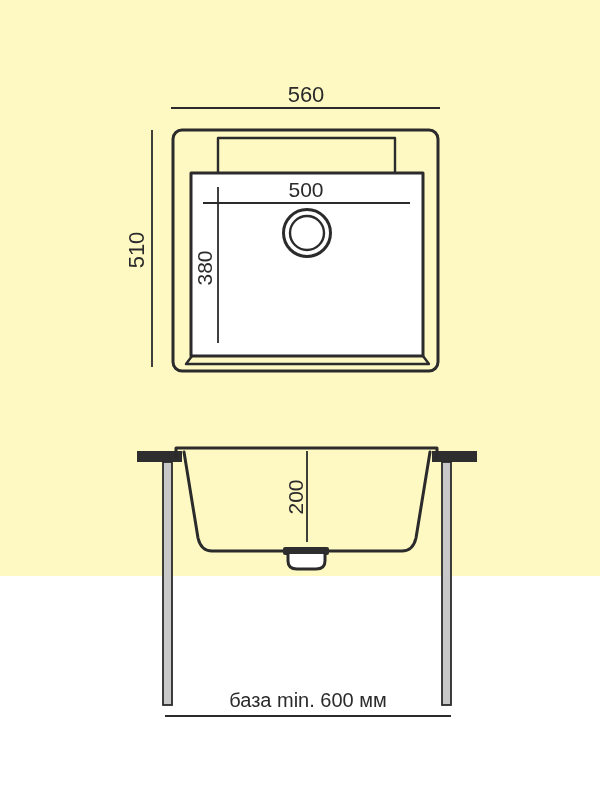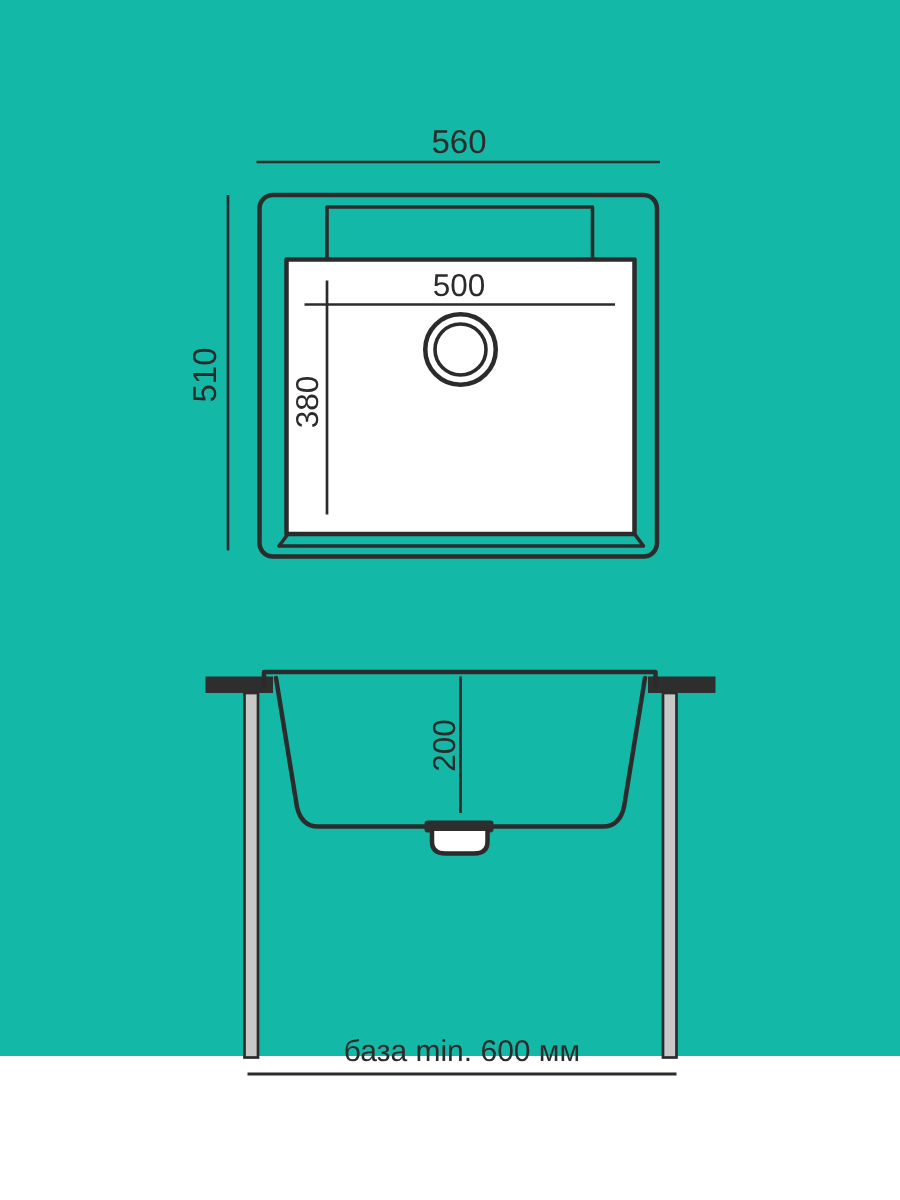--- a/index.html
+++ b/index.html
@@ -7,22 +7,22 @@
     padding: 0;
     background: #ffffff;
     width: 600px;
     height: 800px;
     overflow: hidden;
     font-family: "Liberation Sans", sans-serif;
   }
   .canvas {
     position: relative;
     width: 600px;
-    height: 704px;
-    background: #14b8a6;
+    height: 576px;
+    background: #fef9c3;
   }
   svg text {
     font-family: "Liberation Sans", sans-serif;
     fill: #2b2b2b;
   }
   .dim-text { font-size: 22px; }
   .dim-text-sm { font-size: 21px; }
   .note-text { font-size: 20px; }
   .obj { stroke: #2b2b2b; fill: none; stroke-width: 3; stroke-linejoin: round; stroke-linecap: round; }
   .obj-thin { stroke: #2b2b2b; fill: none; stroke-width: 2.4; stroke-linejoin: round; stroke-linecap: round; }

